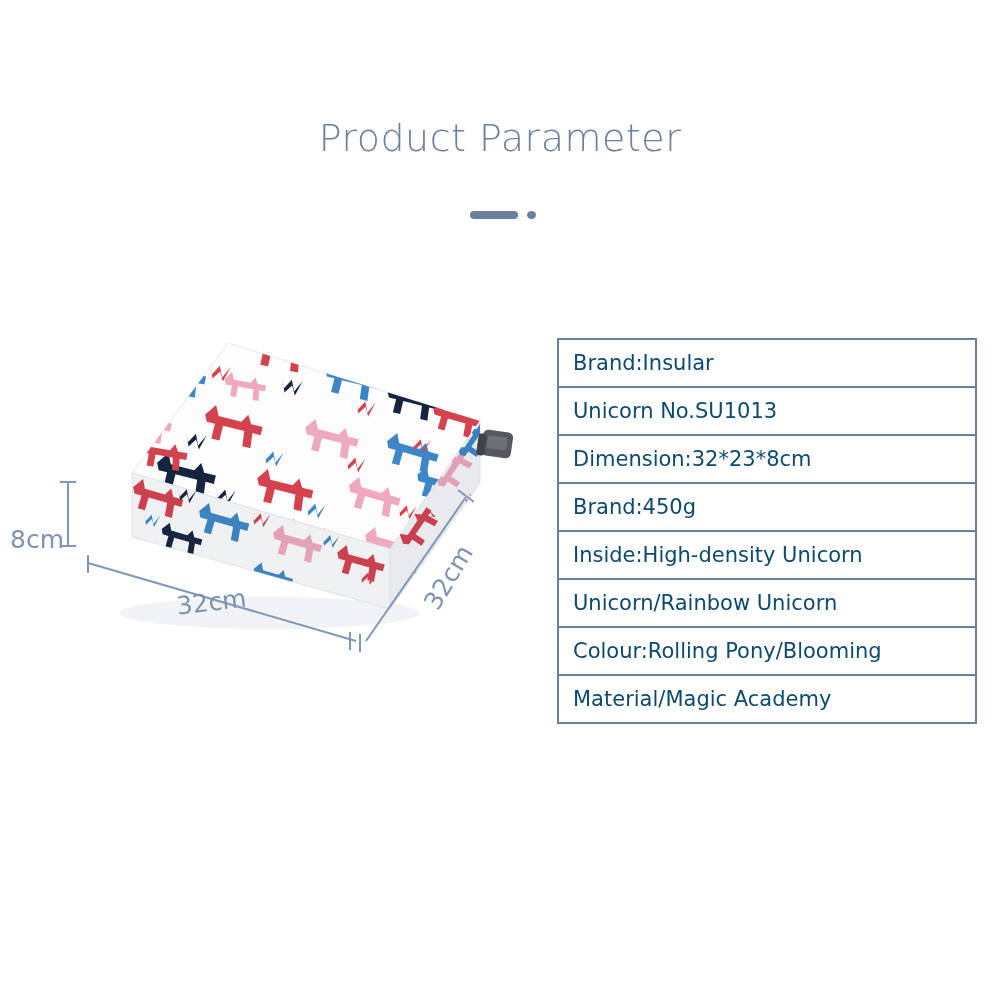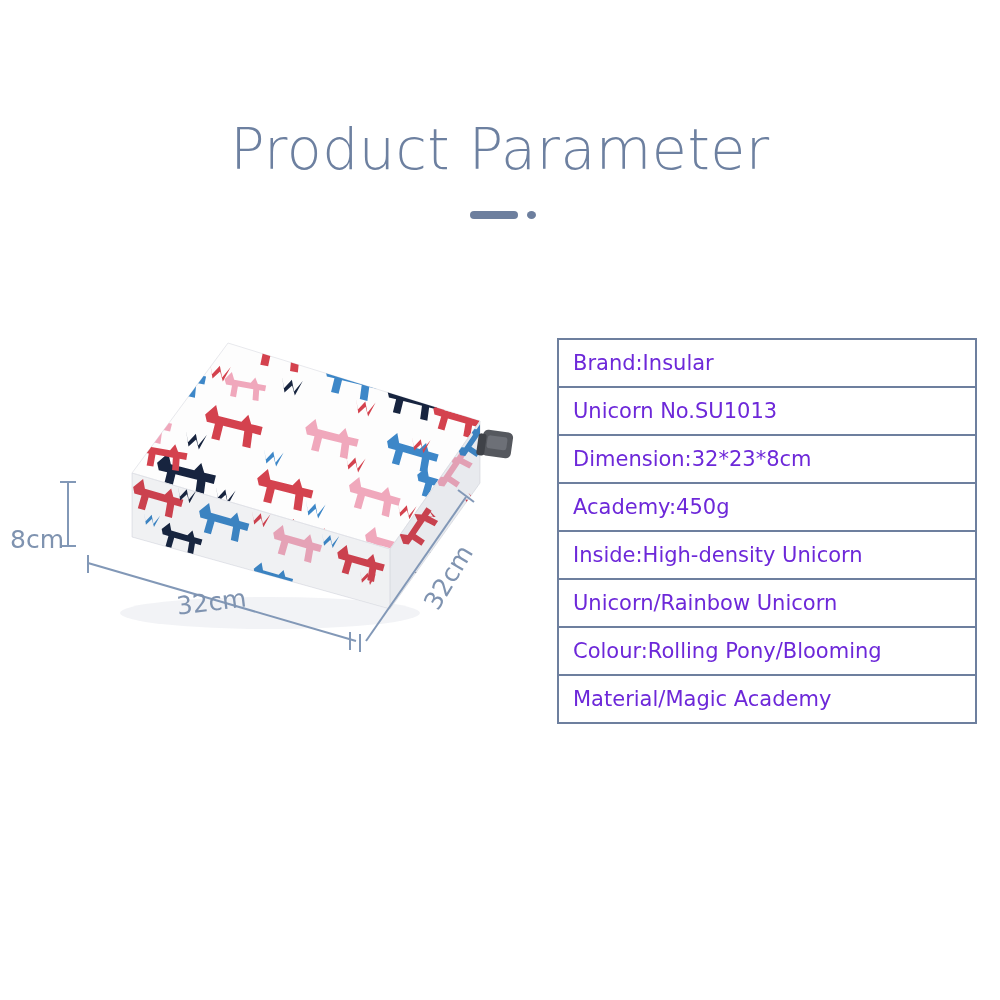--- a/index.html
+++ b/index.html
@@ -8,41 +8,41 @@
     background:#ffffff;
     font-family:"Liberation Sans","DejaVu Sans",sans-serif;
     overflow:hidden;position:relative;
   }
   #page{position:absolute;inset:0;}
 
   
   .title{
     position:absolute;left:0;top:118px;width:1000px;
     text-align:center;
-    font-size:57px;font-weight:300;letter-spacing:0.5px;
+    font-size:38px;font-weight:300;letter-spacing:0.5px;
     color:#6d80a0;line-height:1.1;
     font-family:"DejaVu Sans","Liberation Sans",sans-serif;
   }
   .divider{position:absolute;left:470px;top:209px;width:70px;height:12px;}
   .divider .bar{position:absolute;left:0;top:2px;width:48px;height:8px;border-radius:4px;background:#6d7f9e;}
   .divider .dot{position:absolute;left:57px;top:2px;width:9px;height:8px;border-radius:50%;background:#6d7f9e;}
 
   
   .spec-table{
     position:absolute;left:557px;top:338px;width:420px;
     border-left:2px solid #6d7f9e;
     border-right:2px solid #6d7f9e;
     border-top:2px solid #6d7f9e;
     box-sizing:border-box;
   }
   .spec-row{
     height:46px;line-height:46px;
     border-bottom:2px solid #6d7f9e;
     padding-left:14px;
-    font-size:21px;color:#6d28d9;
+    font-size:21px;color:#0c4a6e;
     white-space:nowrap;overflow:hidden;
     font-family:"DejaVu Sans","Liberation Sans",sans-serif;
   }
 
   
   .product{position:absolute;left:60px;top:325px;width:480px;height:340px;}
   .product svg{display:block;}
 
   
   .dim-label{
@@ -271,20 +271,20 @@
   </svg>
 
   <div class="dim-label dim-h">8cm</div>
   <div class="dim-label dim-w">32cm</div>
   <div class="dim-label dim-d">32cm</div>
 
   <div class="spec-table">
     <div class="spec-row">Brand:Insular</div>
     <div class="spec-row">Unicorn No.SU1013</div>
     <div class="spec-row">Dimension:32*23*8cm</div>
-    <div class="spec-row">Academy:450g</div>
+    <div class="spec-row">Brand:450g</div>
     <div class="spec-row">Inside:High-density Unicorn</div>
     <div class="spec-row">Unicorn/Rainbow Unicorn</div>
     <div class="spec-row">Colour:Rolling Pony/Blooming</div>
     <div class="spec-row">Material/Magic Academy</div>
   </div>
 
 </div>
 
 </body></html>

